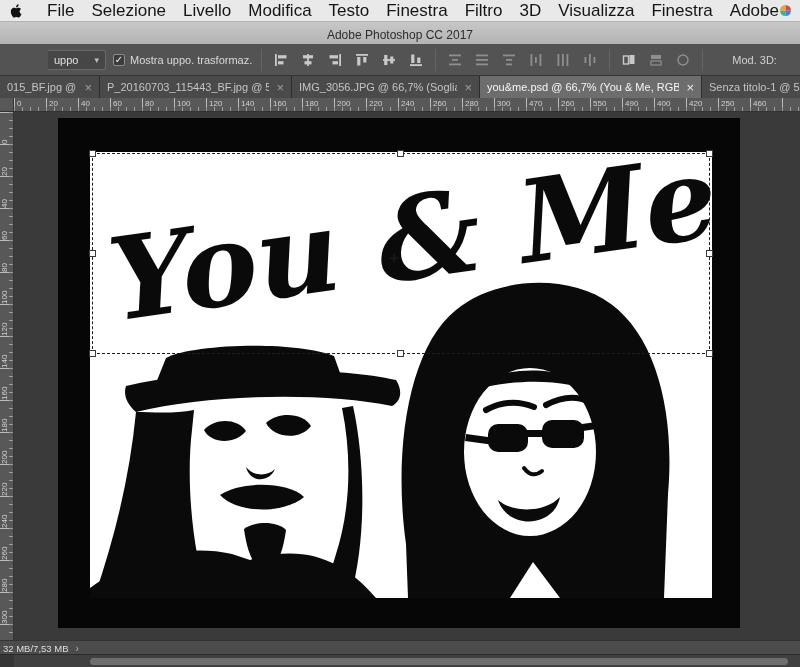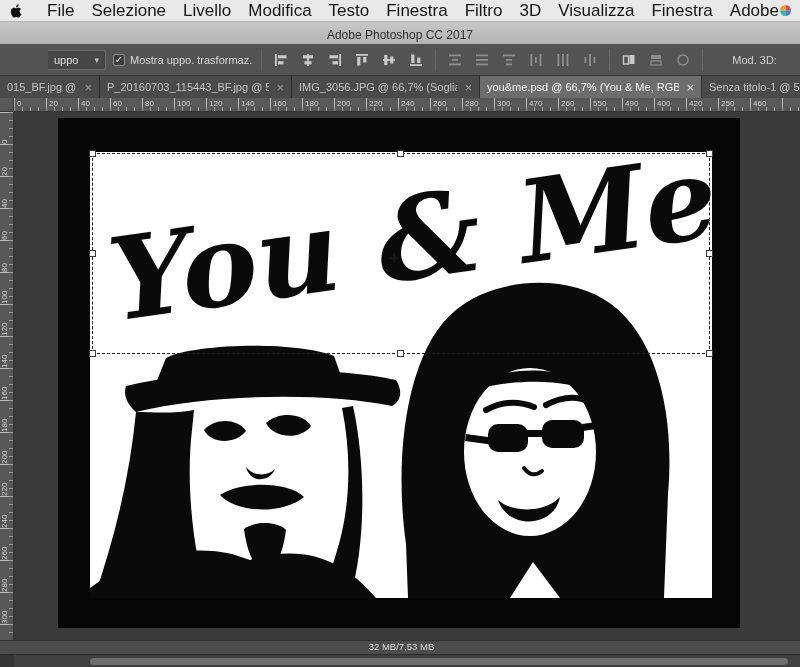--- a/index.html
+++ b/index.html
@@ -71,22 +71,22 @@
   
   #transform-box { position:absolute; left:2px; top:1px; width:618px; height:201px; border:1px dashed #1c1c1c; }
   .handle { position:absolute; width:7px; height:7px; background:#fff; border:1px solid #3a3a3a; }
   .h-tl{left:-4px;top:-4px;} .h-tm{left:calc(50% - 4px);top:-4px;} .h-tr{right:-4px;top:-4px;}
   .h-ml{left:-4px;top:calc(50% - 4px);} .h-mr{right:-4px;top:calc(50% - 4px);}
   .h-bl{left:-4px;bottom:-4px;} .h-bm{left:calc(50% - 4px);bottom:-4px;} .h-br{right:-4px;bottom:-4px;}
   #ref-point { position:absolute; left:295px; top:96px; width:12px; height:12px; }
 
   
   #status-bar { position:absolute; left:0; right:0; bottom:13px; height:14px; background:#4c4c4c;
-    border-top:1px solid #333; display:flex; align-items:center; gap:7px; padding-left:3px;
-    font-size:9.5px; color:#dedede;flex-direction:column; }
+    border-top:1px solid #333; display:flex; align-items:flex-end; gap:7px; padding-left:3px;
+    font-size:9.5px; color:#dedede; }
   #status-chevron { color:#b5b5b5; font-size:10px; }
   #scrollbar-h { position:absolute; left:0; right:0; bottom:0; height:13px; background:#404040; border-top:1px solid #2b2b2b; }
   .scroll-thumb { position:absolute; left:90px; right:12px; top:3px; height:7px; background:#6e6e6e; border-radius:4px; }
   #scroll-corner { position:absolute; left:0; bottom:0; width:14px; height:13px; background:#353535; border-top:1px solid #2b2b2b; }
 </style>
 </head>
 <body>
 
 <div id="app">
 

